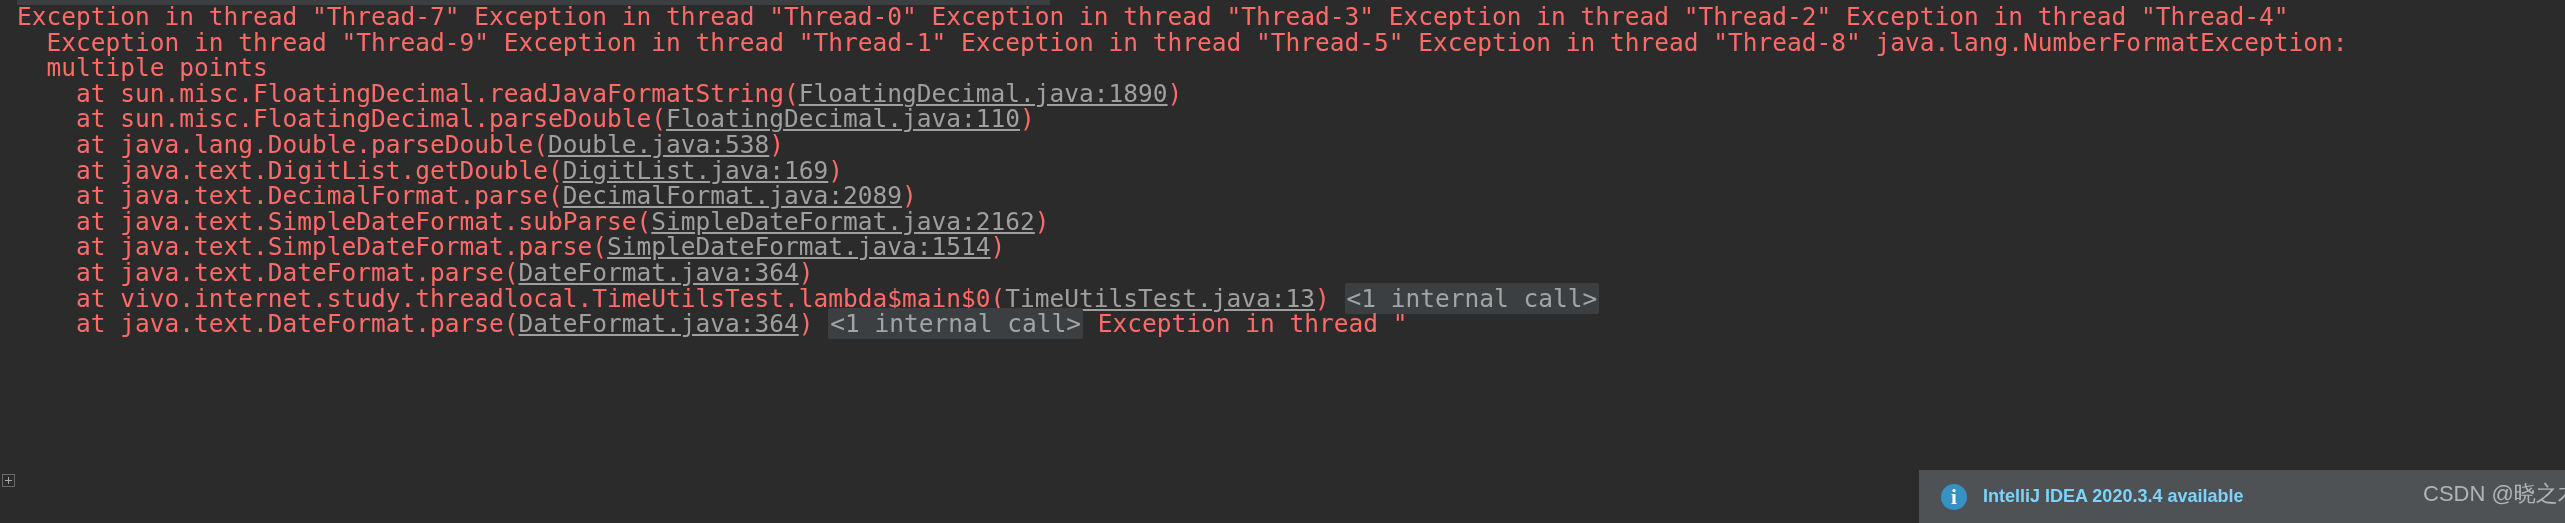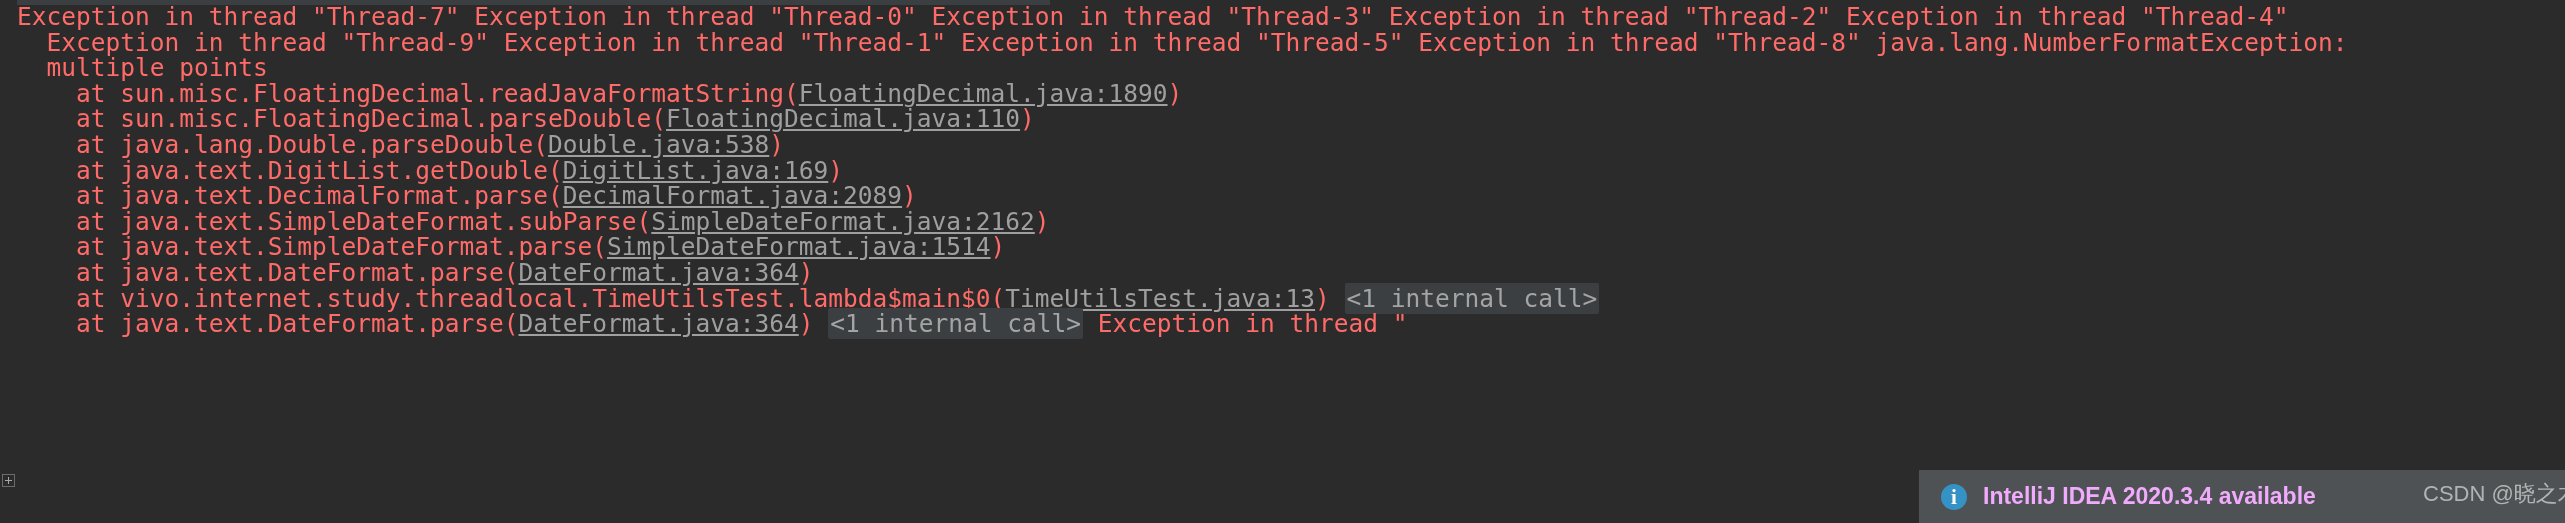--- a/index.html
+++ b/index.html
@@ -132,24 +132,24 @@
     color: #ffffff;
     font-family: "Liberation Serif", serif;
     font-weight: bold;
     font-size: 21px;
     line-height: 26px;
     text-align: center;
     flex: 0 0 auto;
   }
   .notification-text {
     margin-left: 16px;
-    color: #f0abfc;
+    color: #7dd3fc;
     font-family: "Liberation Sans", sans-serif;
     font-weight: bold;
-    font-size: 23px;
+    font-size: 18px;
     white-space: nowrap;
   }
 
   
   .watermark {
     position: absolute;
     left: 2423px;
     top: 479px;
     color: #b9b9b9;
     font-family: "Liberation Sans", sans-serif;

